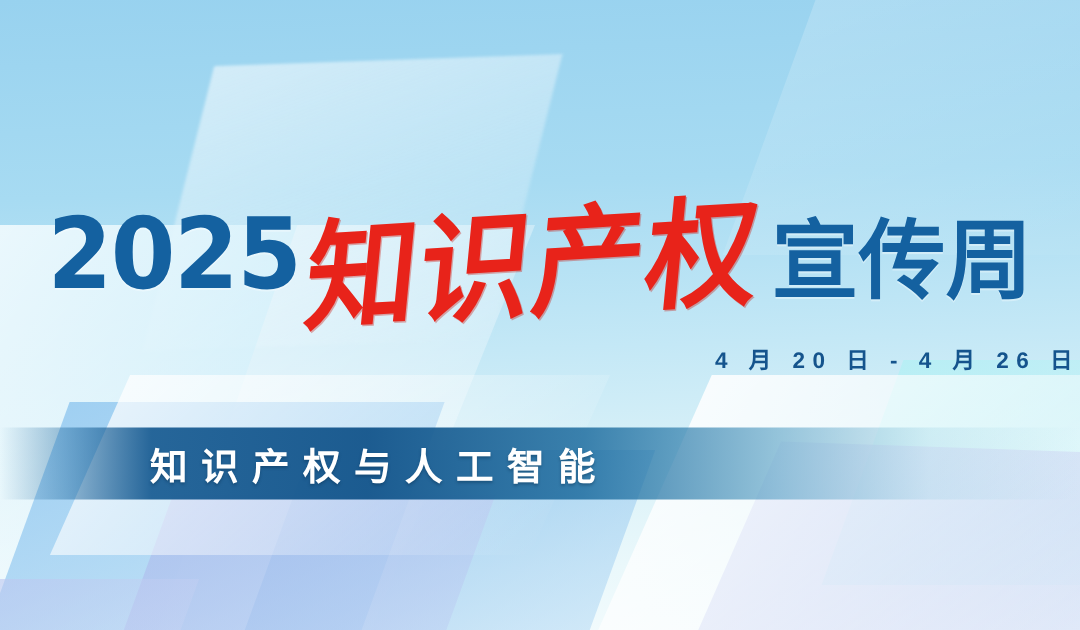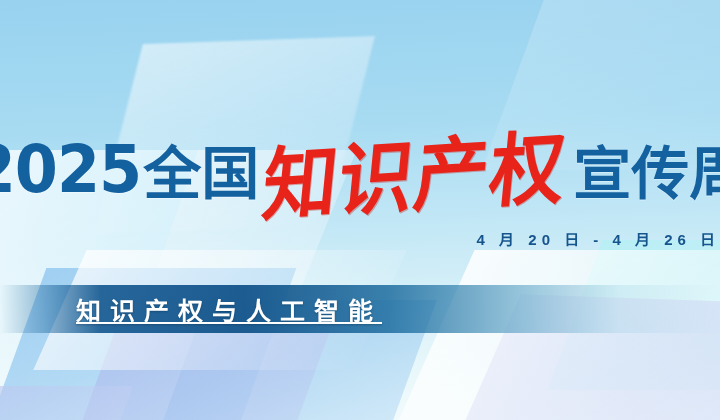--- a/index.html
+++ b/index.html
@@ -232,27 +232,26 @@
         rgba(21,86,140,0.96) 34%,
         rgba(32,110,160,0.86) 54%,
         rgba(70,150,190,0.55) 72%,
         rgba(130,195,220,0.22) 86%,
         rgba(180,225,238,0.0) 100%);
     display: flex;
     align-items: center;
   }
 
   .slogan-text {
-    margin-left: 76px;
+    margin-left: 100px;
     font-size: 25px;
     font-weight: 700;
     color: #ffffff;
     letter-spacing: 9px;
     text-shadow: 0 1px 2px rgba(10,50,85,0.45);
-    text-decoration: underline;
   }
 </style>
 </head>
 <body>
 
 <div class="banner">
 
   <div class="bg-layer">
     <div class="shape shape-tr-glow"></div>
     <div class="shape shape-diamond-top"></div>
@@ -263,21 +262,20 @@
     <div class="shape shape-card-2"></div>
     <div class="shape shape-shard-bl"></div>
     <div class="shape shape-streak-mid"></div>
     <div class="shape shape-right-cyan"></div>
     <div class="shape shape-right-lav"></div>
     <div class="shape shape-right-white"></div>
   </div>
 
   <div class="headline">
     <span class="hl-year">2025</span>
-    <span class="hl-cn-blue">全国</span>
     <span class="hl-cn-red">知识产权</span>
     <span class="hl-cn-blue-tail">宣传周</span>
   </div>
 
   <div class="date-line">4 月 20 日 - 4 月 26 日</div>
 
   <div class="slogan-bar">
     <span class="slogan-text">知识产权与人工智能</span>
   </div>
 

